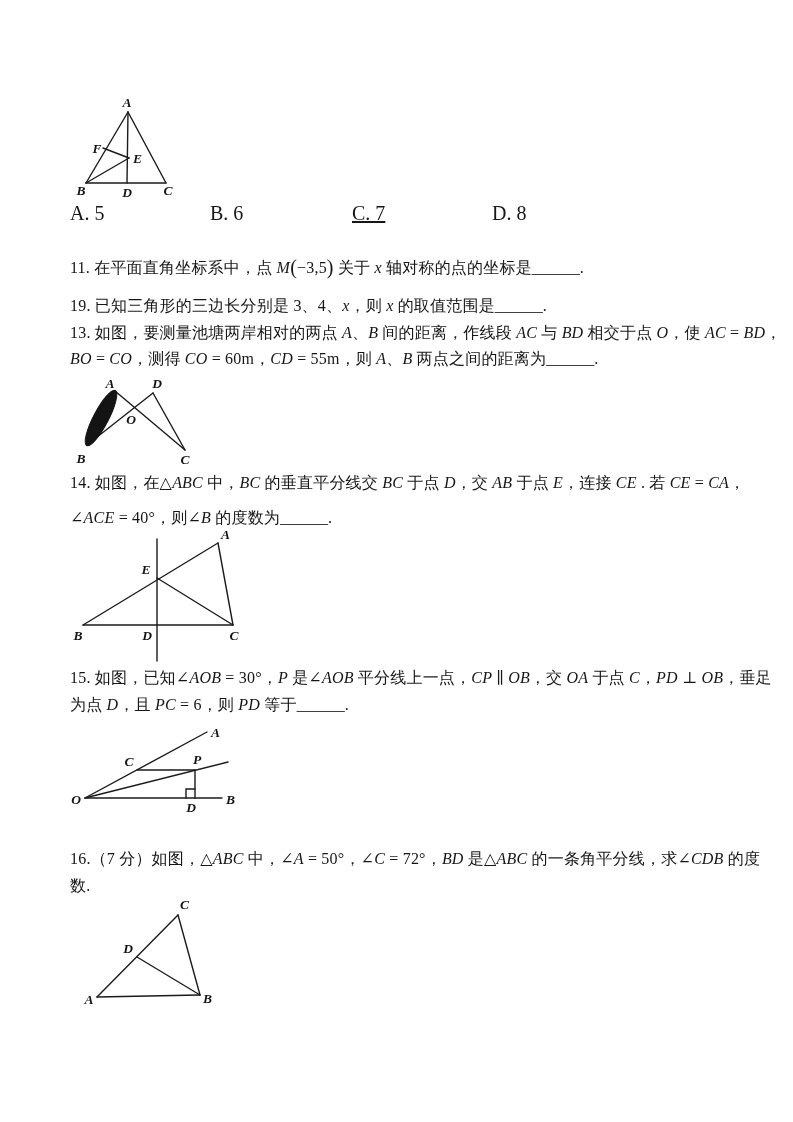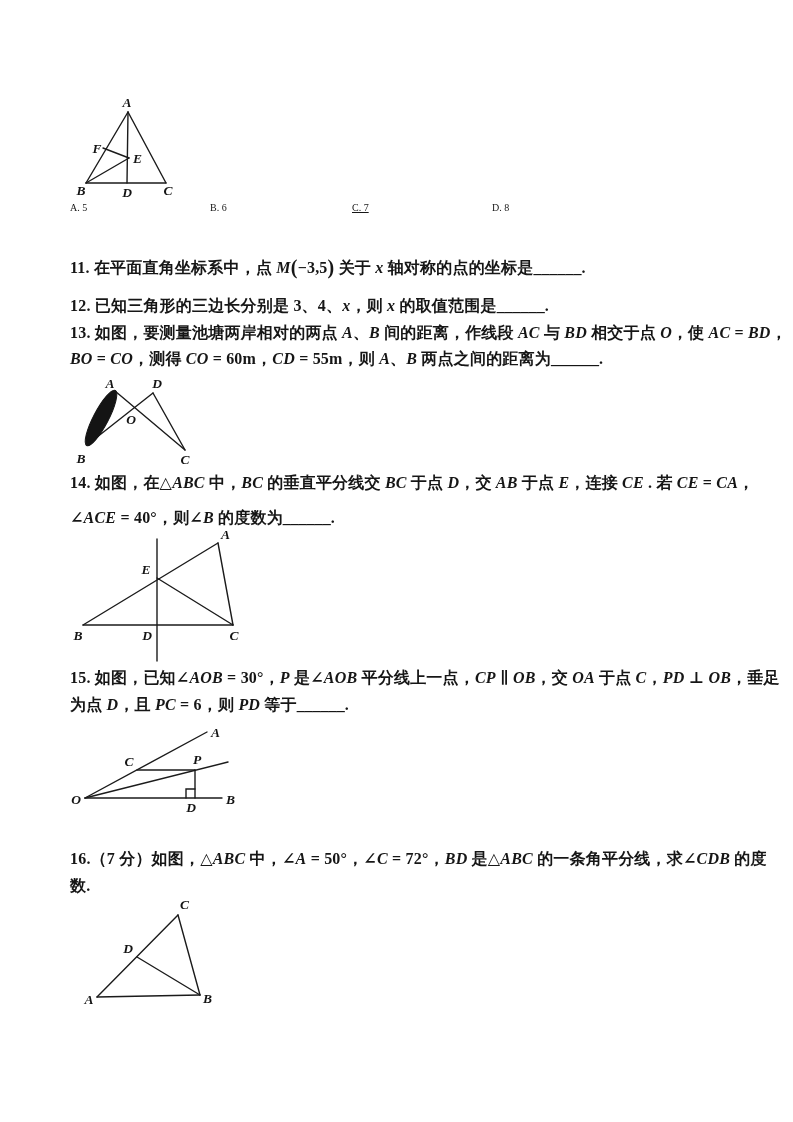--- a/index.html
+++ b/index.html
@@ -11,24 +11,23 @@
     color:#161616;
     overflow:hidden;
   }
   .tline{
     position:absolute;
     left:70px;
     font-size:16px;
     white-space:nowrap;
     letter-spacing:0.2px;
     line-height:20px;
-    font-weight:bold;
   }
   .hdr{font-weight:bold;font-size:16.5px;letter-spacing:0.4px;}
-  .opt{position:absolute;font-size:10px;}
+  .opt{position:absolute;font-size:20px;}
   .r-c{}
   .r-v{font-style:italic;}
   .r-o{}
   .r-p{font-size:20px;vertical-align:-1px;}
   .r-b{letter-spacing:0;}
   .fig{position:absolute;}
   .fig svg{display:block;overflow:visible;}
   .fig line, .fig path, .fig polyline{stroke:#1b1b1b;stroke-width:1.4;fill:none;stroke-linecap:round;}
   .fig ellipse{fill:#141414;stroke:#141414;}
   .fig text{
@@ -61,21 +60,21 @@
     </svg>
   </div>
 
   <span class="opt" style="left:70px;top:202px;">A. 5</span>
   <span class="opt" style="left:210px;top:202px;">B. 6</span>
   <span class="opt" style="left:352px;top:202px;text-decoration:underline;">C. 7</span>
   <span class="opt" style="left:492px;top:202px;">D. 8</span>
 
 
   <div class="tline" style="top:257px;"><span class="r-c">11. 在平面直角坐标系中，点 </span><span class="r-v">M</span><span class="r-p">(</span><span class="r-o">−3,5</span><span class="r-p">)</span><span class="r-c"> 关于 </span><span class="r-v">x</span><span class="r-c"> 轴对称的点的坐标是</span><span class="r-b">______</span><span class="r-c">.</span></div>
-  <div class="tline" style="top:296px;"><span class="r-c">12. 已知三角形的三边长分别是 </span><span class="r-o">3</span><span class="r-c">、</span><span class="r-o">4</span><span class="r-c">、</span><span class="r-v">x</span><span class="r-c">，则 </span><span class="r-v">x</span><span class="r-c"> 的取值范围是</span><span class="r-b">______</span><span class="r-c">.</span></div>
+  <div class="tline" style="top:296px;"><span class="r-c">19. 已知三角形的三边长分别是 </span><span class="r-o">3</span><span class="r-c">、</span><span class="r-o">4</span><span class="r-c">、</span><span class="r-v">x</span><span class="r-c">，则 </span><span class="r-v">x</span><span class="r-c"> 的取值范围是</span><span class="r-b">______</span><span class="r-c">.</span></div>
 
   <div class="tline" style="top:323px;"><span class="r-c">13. 如图，要测量池塘两岸相对的两点 </span><span class="r-v">A</span><span class="r-c">、</span><span class="r-v">B</span><span class="r-c"> 间的距离，作线段 </span><span class="r-v">AC</span><span class="r-c"> 与 </span><span class="r-v">BD</span><span class="r-c"> 相交于点 </span><span class="r-v">O</span><span class="r-c">，使 </span><span class="r-v">AC</span><span class="r-o"> = </span><span class="r-v">BD</span><span class="r-c">，</span></div>
   <div class="tline" style="top:349px;"><span class="r-v">BO</span><span class="r-o"> = </span><span class="r-v">CO</span><span class="r-c">，测得 </span><span class="r-v">CO</span><span class="r-o"> = 60m</span><span class="r-c">，</span><span class="r-v">CD</span><span class="r-o"> = 55m</span><span class="r-c">，则 </span><span class="r-v">A</span><span class="r-c">、</span><span class="r-v">B</span><span class="r-c"> 两点之间的距离为</span><span class="r-b">______</span><span class="r-c">.</span></div>
 
   <div class="fig" style="left:68px;top:376px;">
     <svg width="135" height="95" viewBox="68 376 135 95">
       <g>
         <line x1="87" y1="445" x2="153" y2="393"></line>
         <line x1="115" y1="391" x2="185" y2="450"></line>
         <line x1="153" y1="393" x2="185" y2="450"></line>

